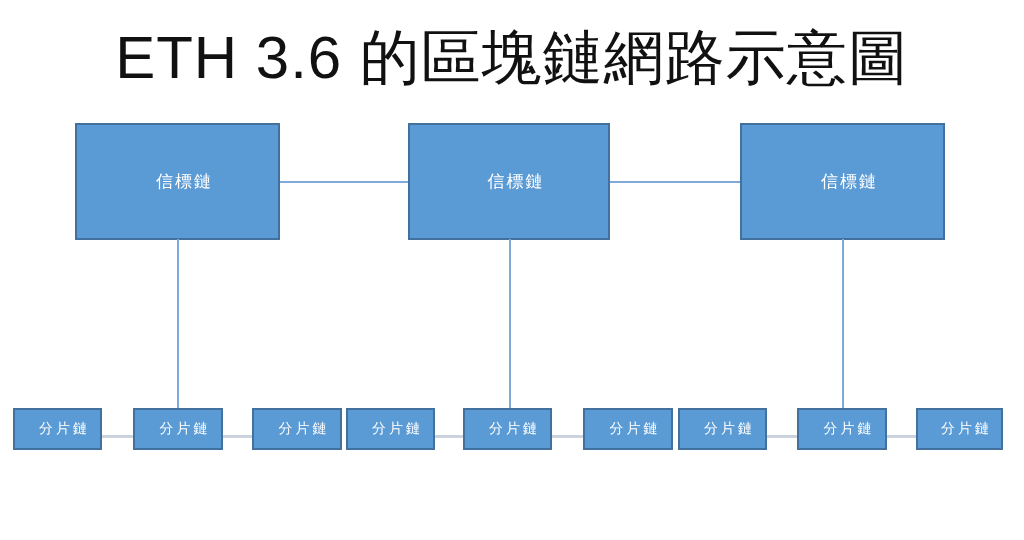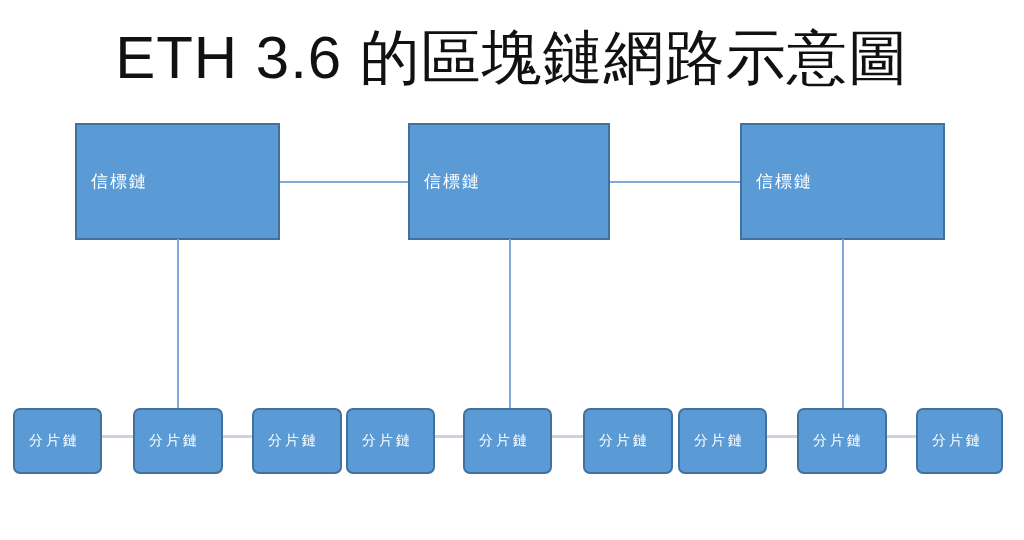--- a/index.html
+++ b/index.html
@@ -27,36 +27,35 @@
     color: var(--title-color, #111111);
     white-space: nowrap;
   }
   .node {
     position: absolute;
     background: var(--node-fill, #5B9BD5);
     border: 2px solid var(--node-border, #41719C);
     box-sizing: border-box;
     display: flex;
     align-items: center;
-    justify-content: flex-start;
+    justify-content: center;
     color: var(--node-text, #ffffff);
     padding-left: 14px;
   }
   .beacon {
     top: 123px;
     height: 117px;
     font-size: 17px;
     letter-spacing: 2px;
   }
   .shard {
     top: 408px;
-    height: 66px;
+    height: 42px;
     font-size: 14px;
     letter-spacing: 3px;
-    border-radius: 7px;
   }
   .conn-h {
     position: absolute;
     top: 181px;
     height: 2px;
     background: var(--beacon-connector, #7FA9D9);
   }
   .conn-v {
     position: absolute;
     top: 239px;

